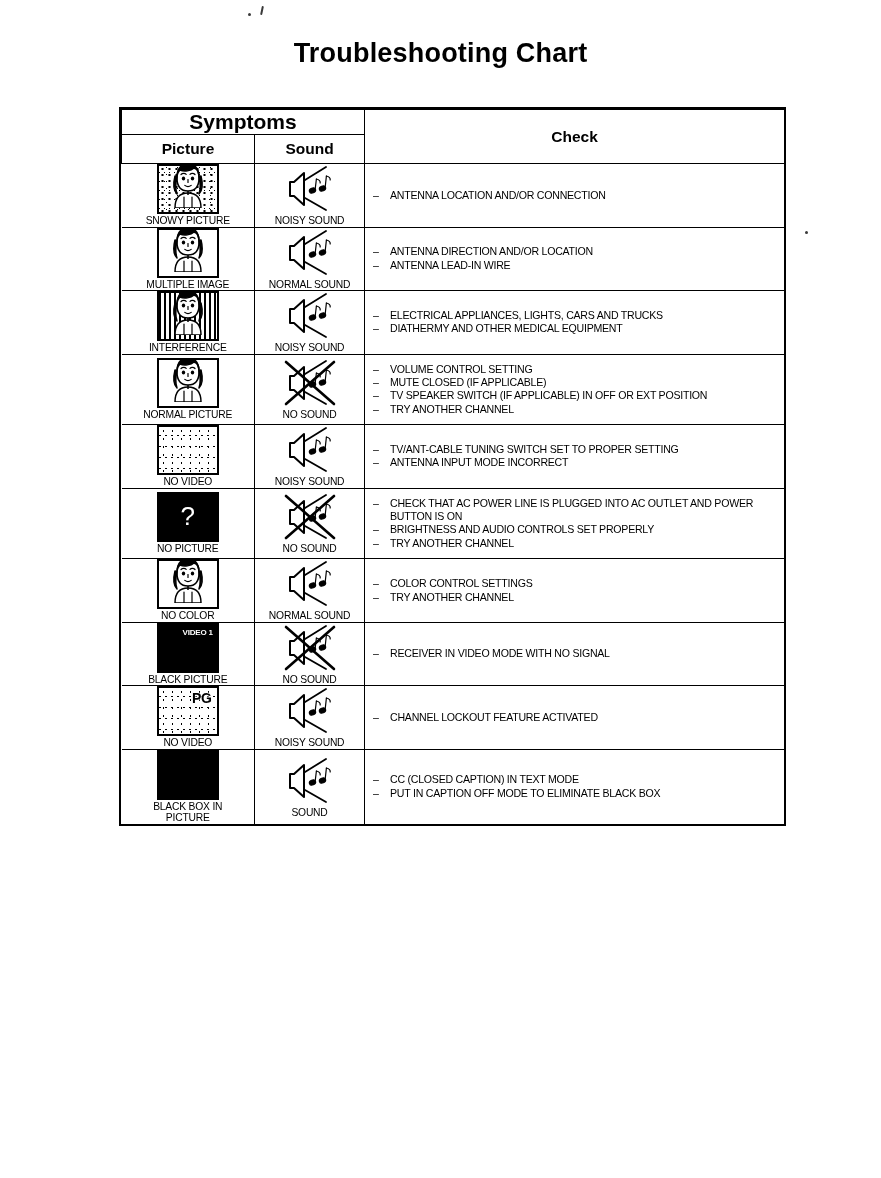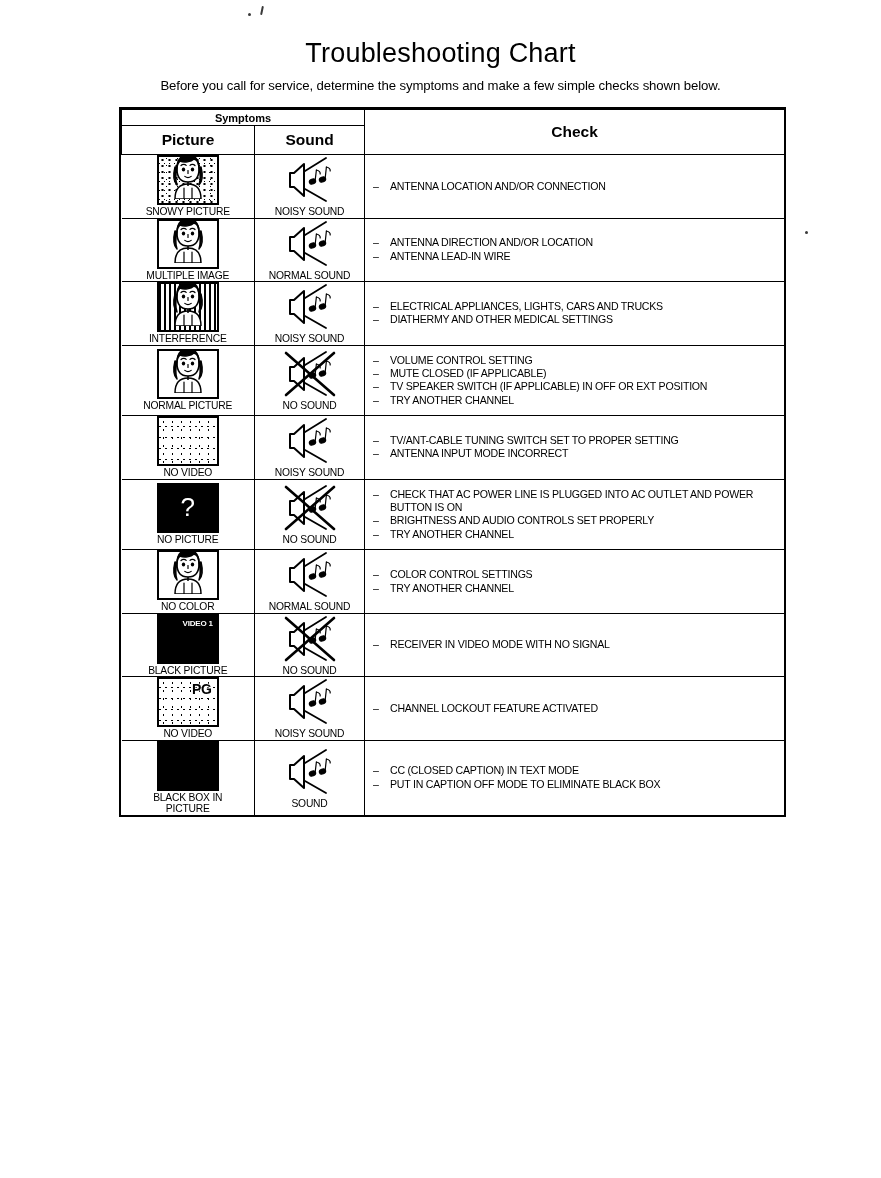--- a/index.html
+++ b/index.html
@@ -31,21 +31,21 @@
   .speck.s2 { left: 261px; top: 6px;  width: 2px; height: 9px; transform: rotate(12deg); border-radius: 1px;}
   .speck.s3 { left: 805px; top: 231px; width: 3px; height: 3px; }
 
   
   .title {
     position: absolute;
     left: 0; right: 0;
     top: 38px;
     text-align: center;
     font-size: 27px;
-    font-weight: normal;
+    font-weight: bold;
     letter-spacing: 0.2px;
   }
   .subtitle {
     position: absolute;
     left: 0; right: 0;
     top: 78px;
     text-align: center;
     font-size: 13.2px;
     font-weight: normal;
     letter-spacing: -0.1px;
@@ -70,21 +70,21 @@
     padding: 0;
     vertical-align: middle;
     box-sizing: border-box;
   }
   col.c-pic   { width: 133px; }
   col.c-snd   { width: 110px; }
   col.c-check { width: 420px; }
 
   .hdr-symptoms {
     text-align: center;
-    font-size: 11px;
+    font-size: 21px;
     font-weight: bold;
     height: 16px;
     border-top: none;
   }
   .hdr-check {
     text-align: center;
     font-size: 15.5px;
     font-weight: bold;
     border-top: none;
     border-right: none;
@@ -228,21 +228,20 @@
 </head>
 <body>
 
 <div class="page">
 
   <div class="speck s1"></div>
   <div class="speck s2"></div>
   <div class="speck s3"></div>
 
   <div class="title">Troubleshooting Chart</div>
-  <div class="subtitle">Before you call for service, determine the symptoms and make a few simple checks shown below.</div>
 
   <div class="chart">
     <table>
       <colgroup>
         <col class="c-pic">
           <col class="c-snd">
           <col class="c-check">
       </colgroup>
       <tbody id="table-body">
         <tr>
@@ -411,21 +410,21 @@
                     <path d="M51.2 23 L52.4 12" fill="none" stroke-linecap="round"></path>
                     <path d="M52.4 12 C55 12.6 56.4 14.2 56.2 16" fill="none" stroke-linecap="round"></path>
                   </g>
                 </svg>
               </div>
               <div class="caption">NOISY SOUND</div>
             </td>
             <td class="cell-check">
               <ul class="check-list">
                 <li>ELECTRICAL APPLIANCES, LIGHTS, CARS AND TRUCKS</li>
-                <li>DIATHERMY AND OTHER MEDICAL SETTINGS</li>
+                <li>DIATHERMY AND OTHER MEDICAL EQUIPMENT</li>
               </ul>
             </td>
           </tr>
           <tr class="row">
             <td class="cell-pic">
               <div class="tv">
                 <div class="face"><svg width="40" height="46" viewBox="0 0 40 46">
                     <g fill="#fff" stroke="#000" stroke-width="1.5" stroke-linejoin="round">
                       <path d="M7 46 C7 36 12 31 20 31 C28 31 33 36 33 46 Z"></path>
                       <path d="M20 24 L20 33"></path>

